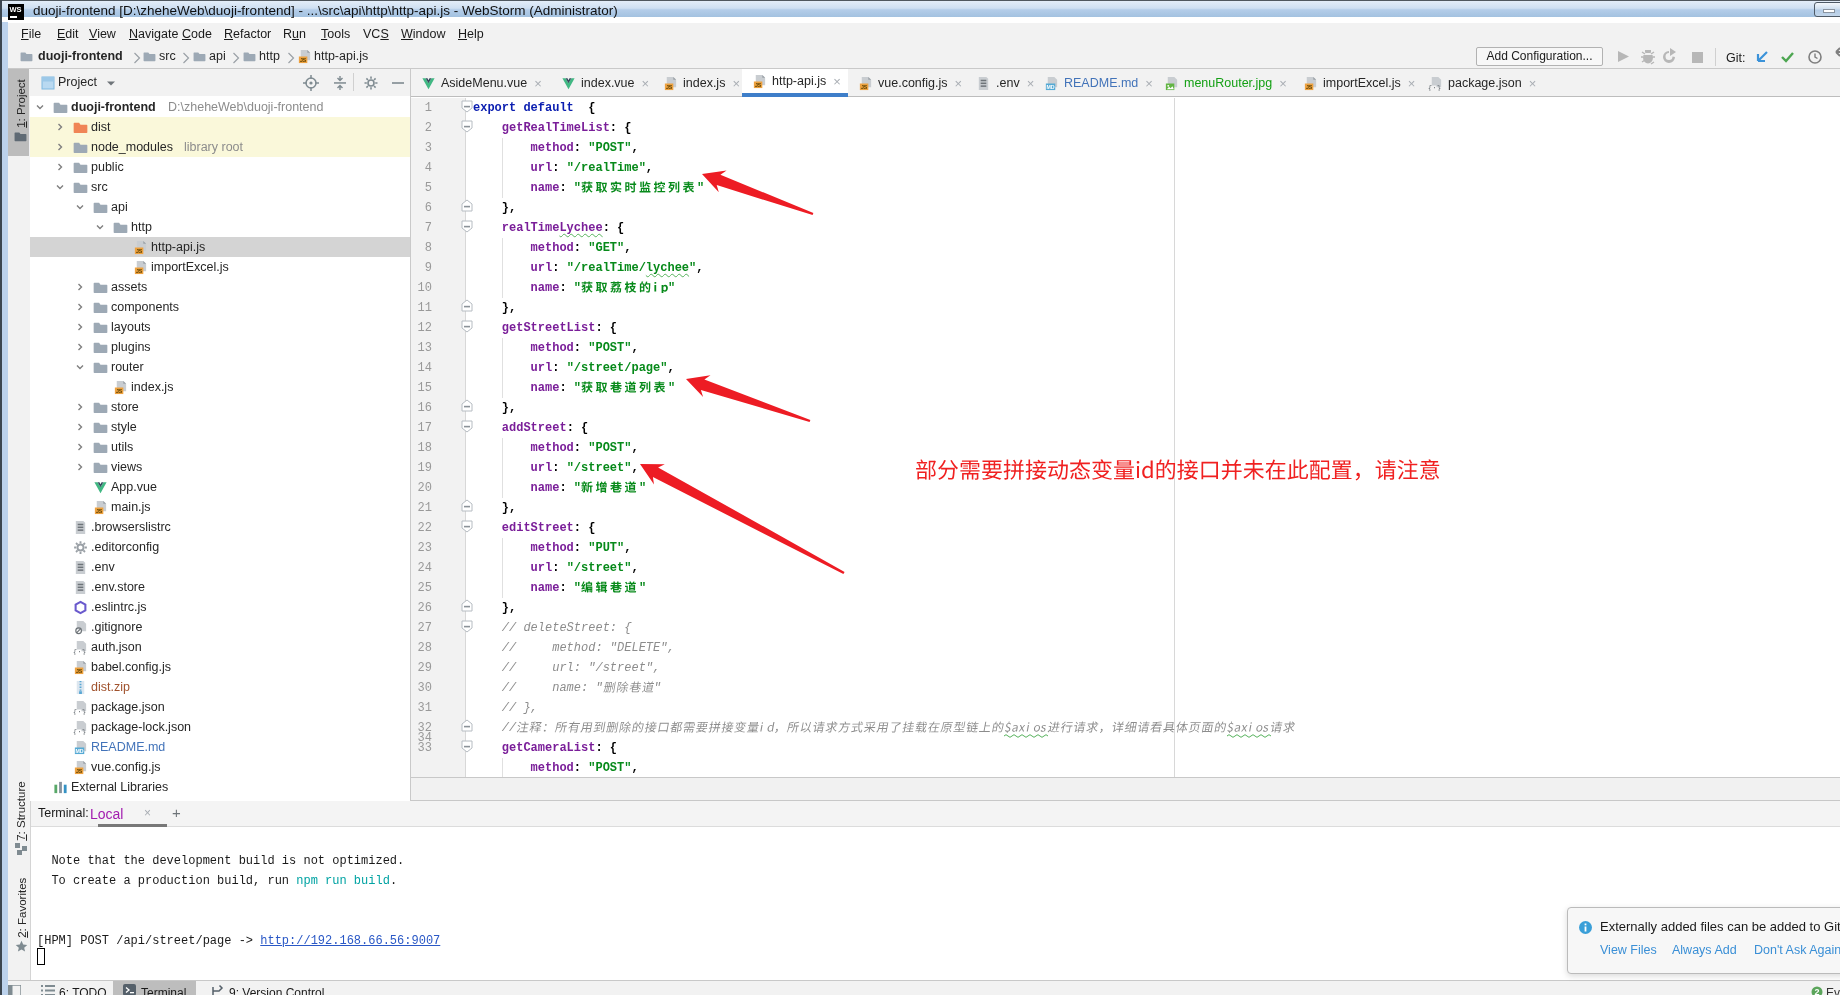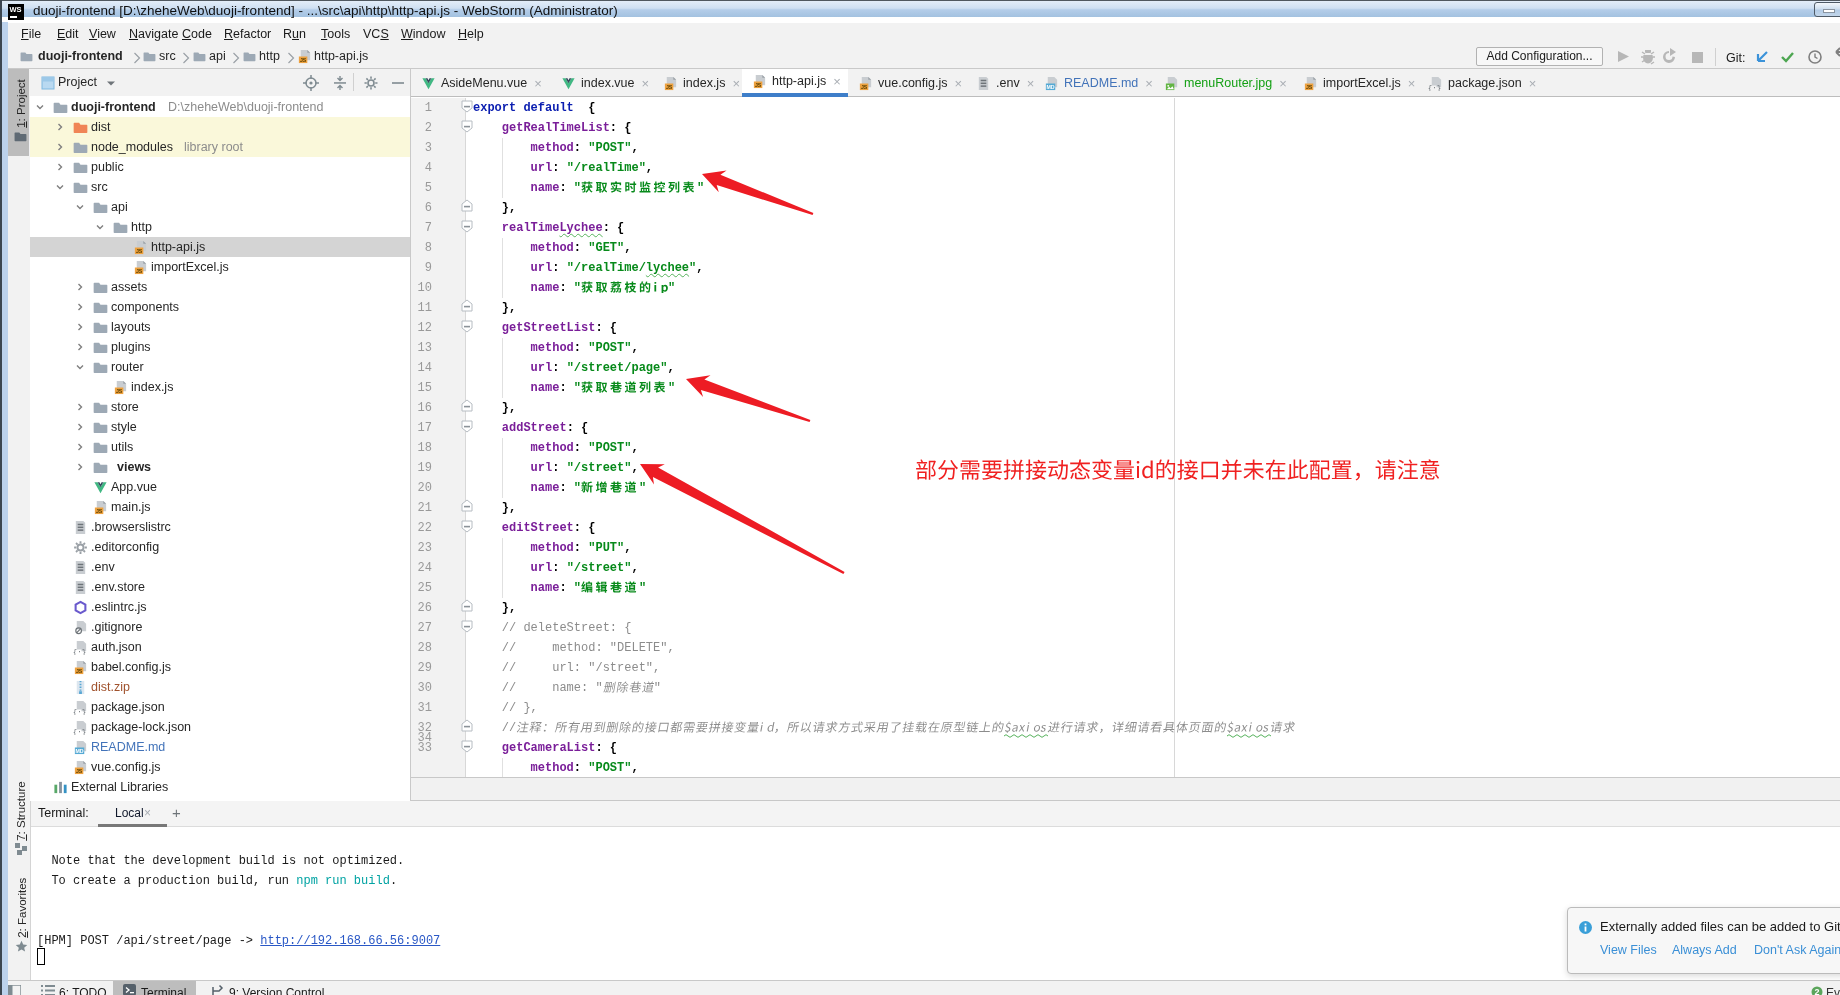--- a/index.html
+++ b/index.html
@@ -38,21 +38,21 @@
 .tabic{width:15px;height:15px;margin-right:5px;flex:none}
 .tabic .ic{vertical-align:top}
 .tabname{font-size:12.5px;white-space:nowrap}
 .tabx{color:#a8adb3;font-size:13px;margin-left:7px}
 #gutter{position:absolute;left:0;top:29px;width:55px;height:679px;background:#f2f2f2;border-right:1px solid #d8d8d8}
 .gn{position:absolute;width:21px;left:0;height:20px;font:12px "Liberation Mono",monospace;color:#999;text-align:right;line-height:20px}
 #codearea{position:absolute;left:0;top:0;width:1429px;height:708px}
 .cl{position:absolute;left:62px;height:20px;font:bold 12px "Liberation Mono",monospace;color:#000;white-space:pre;line-height:20px}
 .cl svg{display:inline-block}
 .k{color:#0a1db0}.p{color:#7a1e99}.s{color:#078a1a}
-.c{color:#8c8c8c;font-weight:normal}
+.c{color:#8c8c8c;font-style:italic;font-weight:normal}
 .w{text-decoration:underline wavy #56b25c 1px;text-underline-offset:2px}
 #marginline{position:absolute;left:763px;top:29px;width:1px;height:679px;background:#d8d8d8}
 #edstrip{position:absolute;left:411px;top:777px;width:1429px;height:24px;background:#f1f1f1;border-top:1px solid #c8c8c8;border-bottom:1px solid #c8c8c8}
 #terminal{position:absolute;left:30px;top:801px;width:1810px;height:179px;background:#fff;border-left:1px solid #d4d4d4}
 #thead{position:absolute;left:0;top:0;width:1810px;height:26px;background:#f4f4f4;border-bottom:1px solid #dcdcdc}
 #tlocal-ul{position:absolute;left:67px;top:23px;width:69px;height:3px;background:#787878}
 .tline{position:absolute;left:6px;height:20px;font:12px "Liberation Mono",monospace;color:#1a1a1a;white-space:pre;line-height:20px}
 .cyan{color:#00a3a3}
 .turl{color:#2a58c6;text-decoration:underline}
 #cursor{position:absolute;left:6px;top:147px;width:8px;height:17px;border:1.6px solid #000}
@@ -394,21 +394,21 @@
       </div>
 <div class="trow" style="top:360px;">
         <svg class="chev" style="left:45px" viewBox="0 0 10 10">
           <path d="M3.5 2l3 3-3 3" fill="none" stroke="#7f7f7f" stroke-width="1.4"></path>
         </svg>
         <span class="ti" style="left:63px">
           <svg class="ic" viewBox="0 0 16 16">
             <path d="M1.5 3h5l1.5 2h6.5a.8.8 0 0 1 .8.8V13a.8.8 0 0 1-.8.8h-13a.8.8 0 0 1-.8-.8V3.8A.8.8 0 0 1 1.5 3z" fill="#9da9b5"></path>
           </svg>
         </span>
-        <span class="tt" style="left:87px;color:#262626;font-weight:bold">views</span>
+        <span class="tt" style="left:81px;color:#262626;font-weight:normal">views</span>
       </div>
 <div class="trow" style="top:380px;">
         <span class="ti" style="left:63px">
           <svg class="ic" viewBox="0 0 16 16">
             <path d="M1.5 2.5h3.4L8 7.6l3.1-5.1h3.4L8 14.2z" fill="#41b883"></path>
             <path d="M4.9 2.5h2L8 4.4l1.1-1.9h2L8 7.6z" fill="#35495e"></path>
           </svg>
         </span>
         <span class="tt" style="left:81px;color:#262626;font-weight:normal">App.vue</span>
       </div>
@@ -781,21 +781,21 @@
     <rect x="464" y="625.8" width="6" height="1.6" fill="#8c9399"></rect>
     <path d="M462 724.0l5-4 5 4v7h-10z" fill="#fff" stroke="#b6bcc2"></path>
     <rect x="464" y="725.8" width="6" height="1.6" fill="#8c9399"></rect>
     <path d="M462 741.0h10v7l-5 4-5-4z" fill="#fff" stroke="#b6bcc2"></path>
     <rect x="464" y="745.8" width="6" height="1.6" fill="#8c9399"></rect>
   </svg>
 <div id="edstrip"></div>
 <div id="terminal">
   <div id="thead">
     <span class="abs" style="left:7px;top:5px;font-size:12.5px;color:#1a1a1a">Terminal:</span>
-    <span class="abs" style="left:84px;top:5px;font-size:12px;color:#0f172a">Local</span>
+    <span class="abs" style="left:59px;top:5px;font-size:14px;color:#a21caf">Local</span>
     <span class="abs" style="left:113px;top:5px;font-size:12px;color:#a8adb3">×</span>
     <span class="abs" style="left:141px;top:3px;font-size:15px;color:#6e7479">+</span>
   </div>
   <div id="tlocal-ul"></div>
   <div class="tline" style="top:50px">  Note that the development build is not optimized.</div>
   <div class="tline" style="top:70px">  To create a production build, run <span class="cyan">npm run build</span>.</div>
   <div class="tline" style="top:130px">[HPM] POST /api/street/page -&gt; <span class="turl">http://192.168.66.56:9007</span></div>
   <div id="cursor"></div>
 </div>
 <div id="statusbar">

